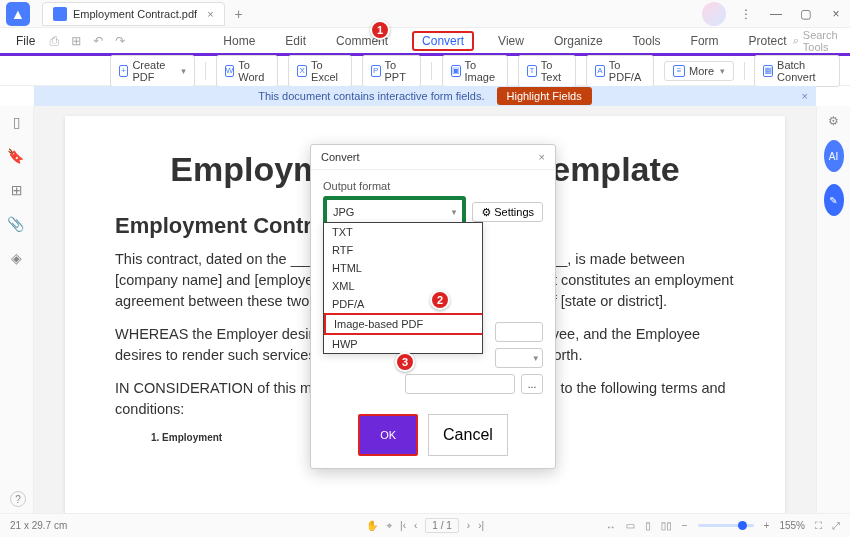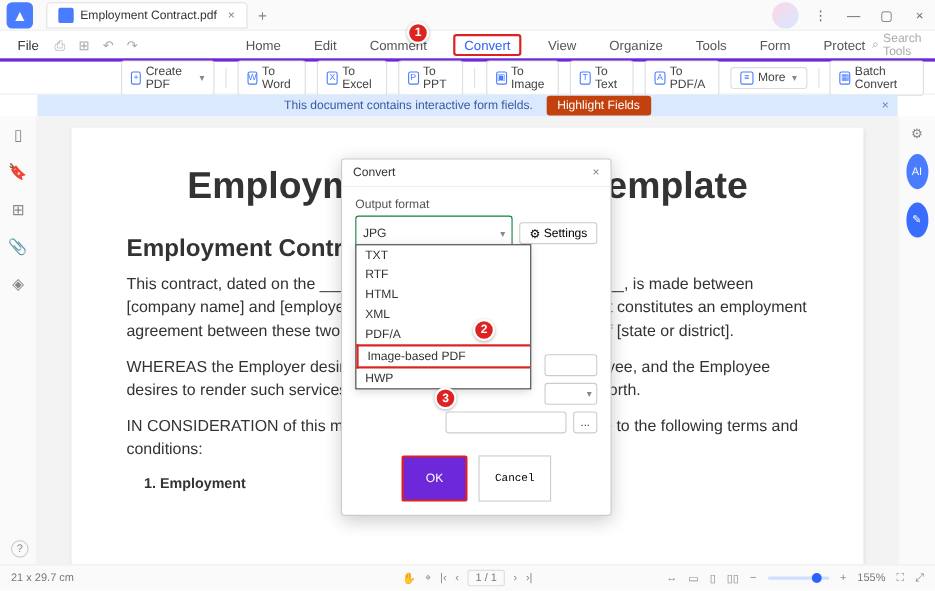--- a/index.html
+++ b/index.html
@@ -45,40 +45,40 @@
 .rightbar { width: 34px; background: #fafafa; border-left: 1px solid #eee; display: flex; flex-direction: column; align-items: center; padding-top: 8px; gap: 12px; }
 .rightbar .rb { width: 20px; height: 32px; border-radius: 50%; display: flex; align-items: center; justify-content: center; color: #fff; font-size: 10px; cursor: pointer; }
 .rightbar .rb1 { background: #4a7cff; }
 .rightbar .rb2 { background: #3a6cff; }
 
 .doc-scroll { flex: 1; background: #f3f3f3; overflow: hidden; position: relative; }
 .doc-page { background: #fff; margin: 10px auto 0; width: 720px; height: 420px; padding: 34px 50px; box-shadow: 0 1px 4px rgba(0,0,0,0.1); }
 .doc-title { font-size: 34px; font-weight: 700; text-align: center; margin-bottom: 24px; }
 .doc-h2 { font-size: 22px; font-weight: 700; margin: 18px 0 10px; }
 .doc-p { font-size: 14.5px; line-height: 1.45; margin-bottom: 12px; }
-.doc-list { font-size: 13px; font-weight: 700; margin-left: 16px; }
+.doc-list { font-size: 10px; font-weight: 700; margin-left: 36px; }
 
 
 .dialog { position: absolute; left: 310px; top: 144px; width: 246px; background: #fff; border: 1px solid #ccc; box-shadow: 0 4px 16px rgba(0,0,0,0.2); border-radius: 3px; z-index: 10; }
 .dlg-title { display: flex; align-items: center; justify-content: space-between; padding: 6px 10px; font-size: 11px; border-bottom: 1px solid #eee; }
 .dlg-body { padding: 10px 12px; position: relative; }
 .dlg-label { font-size: 11px; margin-bottom: 4px; color: #555; }
 .dlg-row { display: flex; gap: 6px; align-items: center; }
-.combo { flex: 1; border: 1px solid #15803d; border-radius: 3px; height: 32px; display: flex; align-items: center; padding: 0 6px; font-size: 11px; justify-content: space-between; cursor: pointer; }
+.combo { flex: 1; border: 4px solid #15803d; border-radius: 3px; height: 32px; display: flex; align-items: center; padding: 0 6px; font-size: 11px; justify-content: space-between; cursor: pointer; }
 .settings-btn { border: 1px solid #ccc; border-radius: 3px; height: 20px; padding: 0 8px; font-size: 11px; display: flex; align-items: center; gap: 3px; cursor: pointer; background: #fff; }
 .dropdown { position: absolute; left: 12px; top: 52px; width: 160px; background: #fff; border: 1px solid #404040; box-shadow: 0 2px 8px rgba(0,0,0,0.15); font-size: 11px; z-index: 11; }
 .dd-item { padding: 3px 8px; cursor: pointer; }
 .dd-item.marked { border: 2px solid #d22; border-right: none; }
 .dlg-fields { margin-top: 94px; display: flex; flex-direction: column; gap: 6px; }
 .field-row { display: flex; gap: 6px; align-items: center; justify-content: flex-end; }
 .field-input { width: 48px; height: 20px; border: 1px solid #ccc; border-radius: 3px; }
 .field-select { width: 48px; height: 20px; border: 1px solid #ccc; border-radius: 3px; display: flex; align-items: center; justify-content: flex-end; padding-right: 4px; font-size: 9px; color: #888; }
 .dlg-buttons { display: flex; justify-content: center; gap: 10px; padding: 10px 0 12px; }
 .ok-btn { background: #6d28d9; color: #fff; border: 2px solid #d22; padding: 13px 20px; font-size: 11px; border-radius: 2px; cursor: pointer; }
-.cancel-btn { background: #fff; border: 1px solid #ccc; padding: 3px 14px; font-size: 10px; border-radius: 0; cursor: pointer; font-family: Liberation Mono, monospace; }
+.cancel-btn { background: #fff; border: 1px solid #ccc; padding: 3px 14px; font-size: 16px; border-radius: 0; cursor: pointer; }
 
 
 .badge { position: absolute; width: 20px; height: 20px; background: #d22; border-radius: 50%; color: #fff; display: flex; align-items: center; justify-content: center; font-size: 11px; font-weight: 700; z-index: 20; border: 2px solid #fff; box-shadow: 0 1px 3px rgba(0,0,0,0.3); }
 
 
 .statusbar { position: absolute; bottom: 0; left: 0; right: 0; height: 24px; background: #fafafa; border-top: 1px solid #eee; display: flex; align-items: center; padding: 0 10px; font-size: 10px; color: #777; }
 .sb-center { position: absolute; left: 50%; transform: translateX(-50%); display: flex; align-items: center; gap: 8px; }
 .sb-right { margin-left: auto; display: flex; align-items: center; gap: 10px; }
 .sb-btn { cursor: pointer; color: #888; }
 .zoom-track { width: 56px; height: 3px; background: #cfe0ff; border-radius: 2px; position: relative; }

